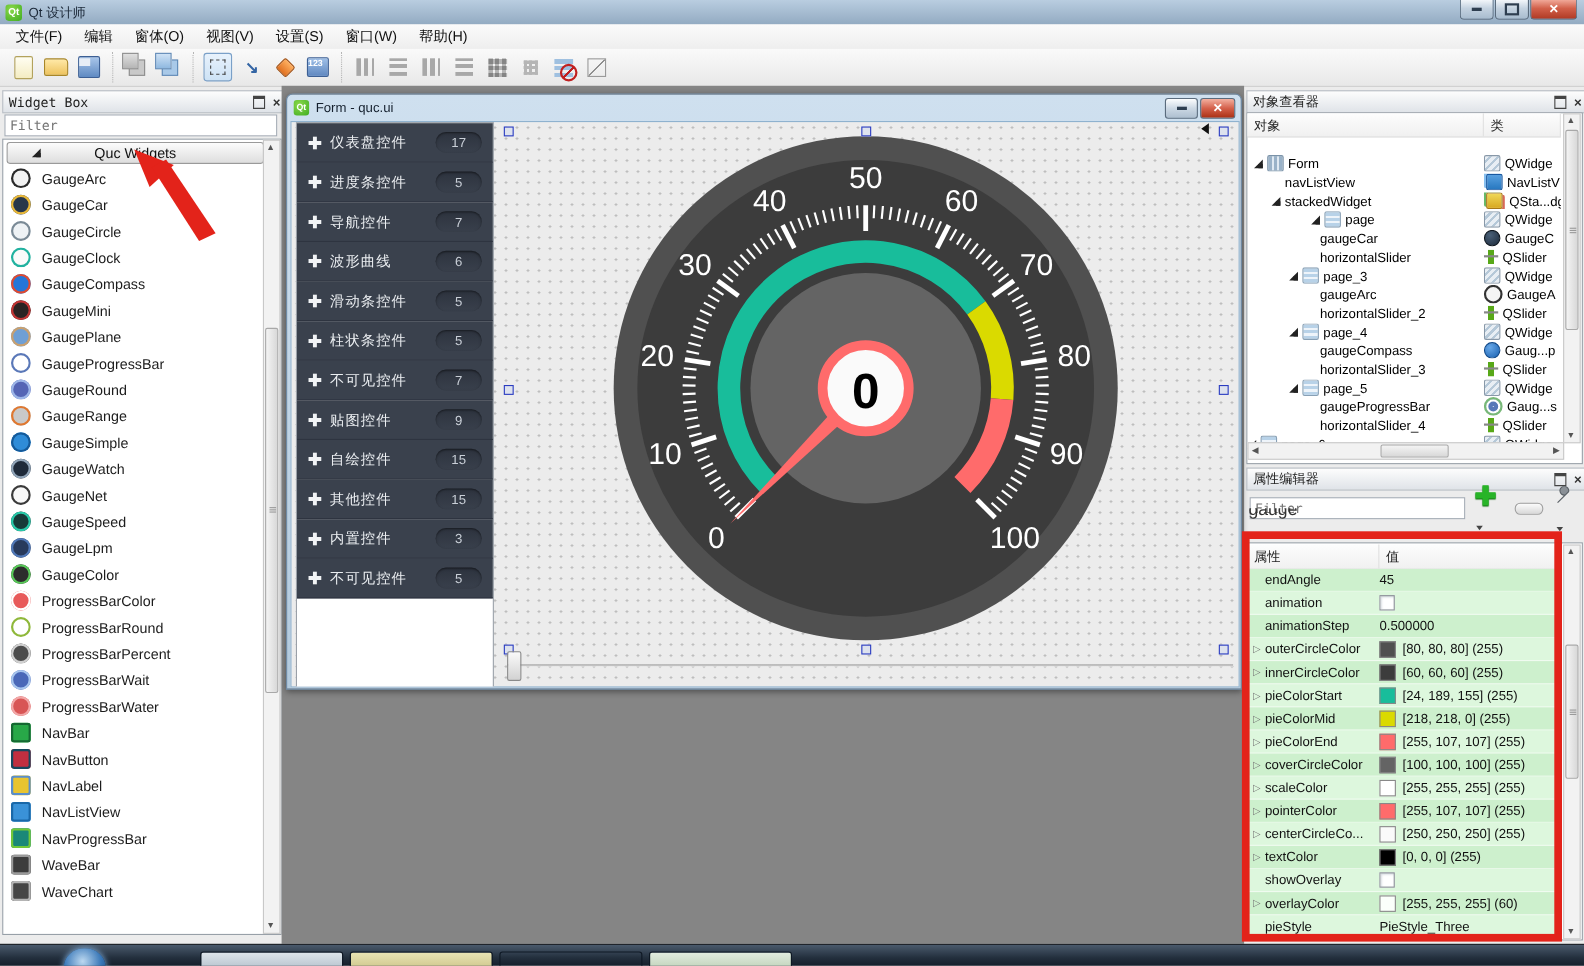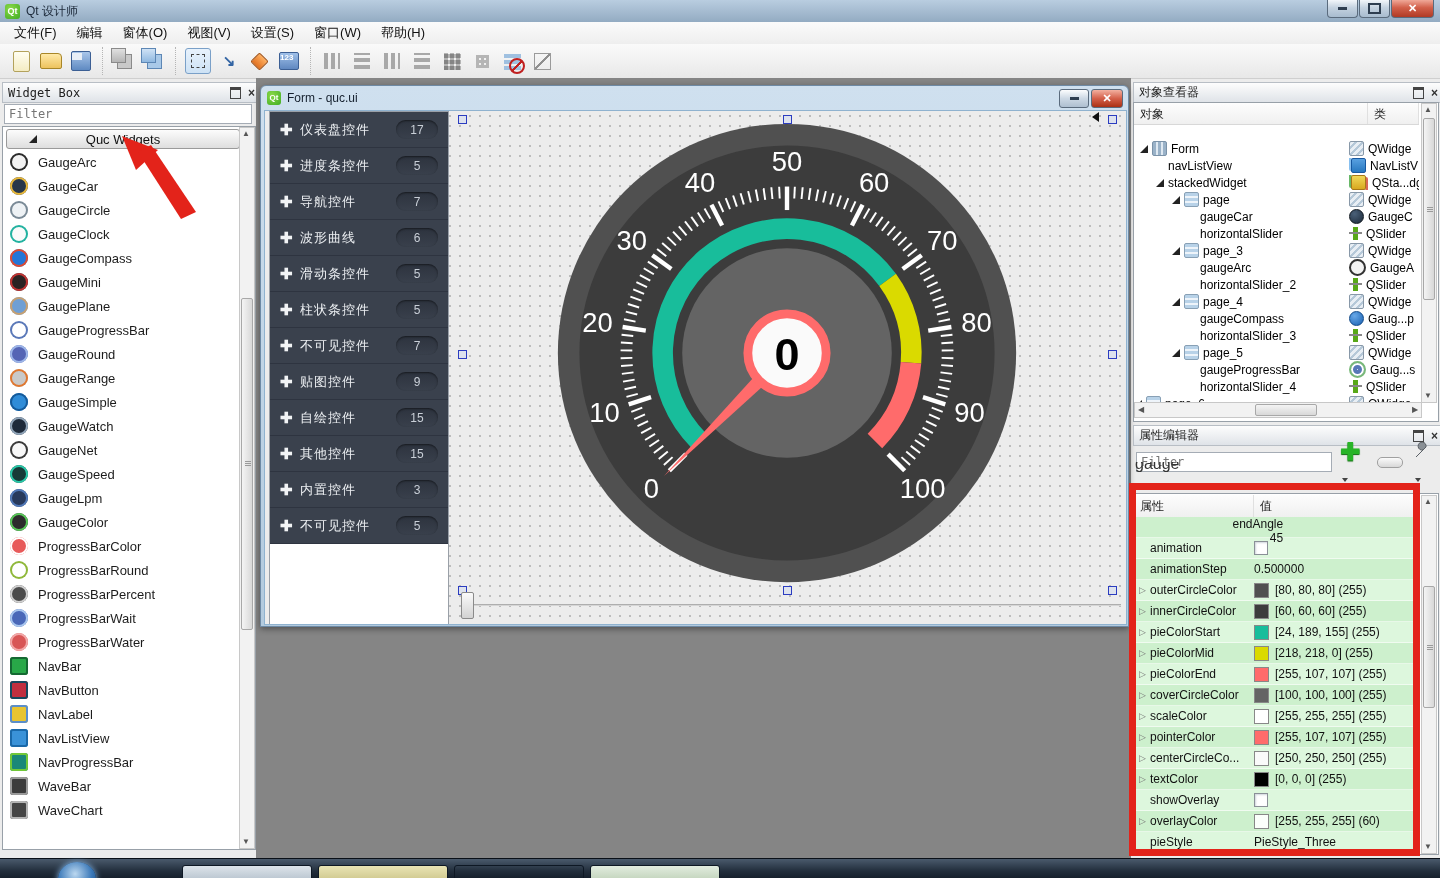--- a/index.html
+++ b/index.html
@@ -586,21 +586,21 @@
 
   <div id="oi-title" class="abs dock-title">
     <span>对象查看器</span>
     <span class="dock-btns">
       <span class="float-glyph"></span>
       <span class="close-glyph">×</span>
     </span>
   </div>
   <div id="oi-frame" class="abs"></div>
   <div id="oi-head" class="abs">
-    <div class="oi-col" style="width:234px;">对象</div>
+    <div class="oi-col" style="width:215px;">对象</div>
     <div class="oi-col" style="flex:1;">类</div>
   </div>
   <div id="oi-rows" class="abs">
       <div class="tree-row">
         <span class="tree-name" style="padding-left: 6px;">
           <span class="exp"></span>
           <span class="mini-ic ic-bars"></span>
           <span>Form</span>
         </span>
         <span class="tree-cls">
@@ -622,21 +622,21 @@
         <span class="tree-name" style="padding-left: 22px;">
           <span class="exp"></span>
           <span>stackedWidget</span>
         </span>
         <span class="tree-cls">
           <span class="mini-ic ic-stack-multi"></span>
           <span>QSta...dg</span>
         </span>
       </div>
       <div class="tree-row">
-        <span class="tree-name" style="padding-left: 38px;">
+        <span class="tree-name" style="padding-left: 58px;">
           <span class="exp"></span>
           <span class="mini-ic ic-rows"></span>
           <span>page</span>
         </span>
         <span class="tree-cls">
           <span class="mini-ic ic-widget"></span>
           <span>QWidge</span>
         </span>
       </div>
       <div class="tree-row">
@@ -796,21 +796,21 @@
         </svg><span class="dd-caret"></span>
     </span>
   </div>
   <div id="pe-objbar" class="abs"><span>gauge</span></div>
   <div id="pe-frame" class="abs"></div>
   <div id="pe-head" class="abs">
     <div class="oi-col" style="width:120px;">属性</div>
     <div class="oi-col" style="flex:1;">值</div>
   </div>
   <div id="pe-rows" class="abs">
-      <div class="prop-row" style="background: rgb(205, 240, 205); flex-direction: column;">
+      <div class="prop-row" style="background: rgb(205, 240, 205);">
         <span class="prop-name">
           <span class="prop-exp"></span>
           <span>endAngle</span>
         </span>
         <span class="prop-val">
           <span>45</span>
         </span>
       </div>
       <div class="prop-row" style="background: rgb(221, 247, 221);">
         <span class="prop-name">

